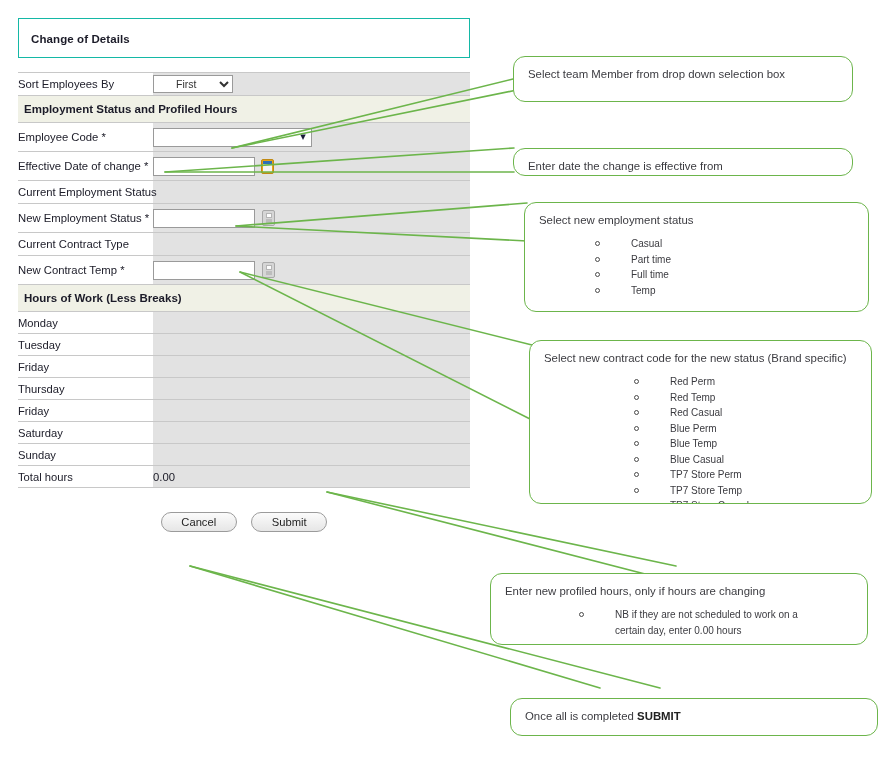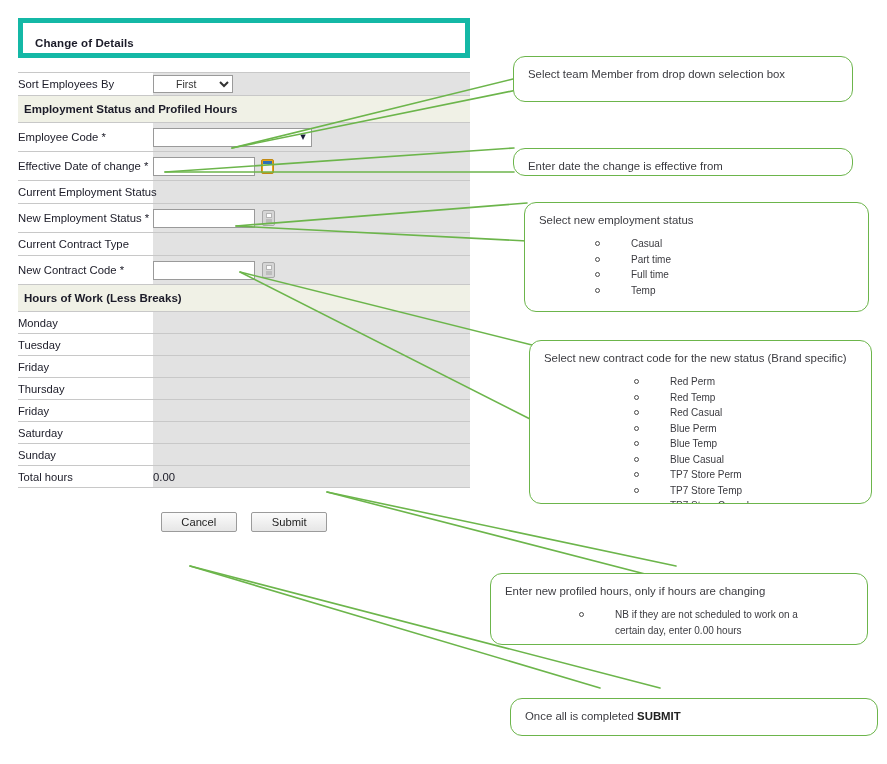--- a/index.html
+++ b/index.html
@@ -13,21 +13,21 @@
   }
   #root{position:absolute;left:0;top:0;width:887px;height:764px;}
 
   
   #leaders{position:absolute;left:0;top:0;width:887px;height:764px;pointer-events:none;z-index:5;}
 
   
   .form-wrap{position:absolute;left:18px;top:18px;width:452px;z-index:2;}
 
   .panel-title{
-    border:5px solid #14b8a6;
+    border:1px solid #14b8a6;
     background:#ffffff;
     height:40px;
     line-height:40px;
     padding-left:12px;
     font-size:11.5px;
     font-weight:bold;
     color:#1b1b28;
     box-sizing:border-box;
     letter-spacing:.1px;
   }
@@ -123,21 +123,21 @@
   .btn{
     display:inline-block;
     min-width:52px;
     padding:3px 11px;
     margin:0 5px;
     font-size:11.2px;
     font-family:"Liberation Sans", sans-serif;
     color:#1f1f1f;
     background:linear-gradient(#fbfbfb,#e6e6e6);
     border:1px solid #9b9b9b;
-    border-radius:2px;
+    border-radius:10px;
     text-align:center;
     cursor:default;
   }
 
   
   .callout{
     position:absolute;
     background:#ffffff;
     border:1.6px solid #6cb54b;
     border-radius:12px;
@@ -258,21 +258,21 @@
           </span>
         </td>
       </tr>
 
       <tr>
         <td class="lbl">Current Contract Type</td>
         <td class="val"></td>
       </tr>
 
       <tr class="tallrow">
-        <td class="lbl">New Contract Code *</td>
+        <td class="lbl">New Contract Temp *</td>
         <td class="val">
           <span class="txtbox w-med"></span>
           <span class="pick-btn">
             <span class="pk"></span>
             <span class="pk2"></span>
           </span>
         </td>
       </tr>
 
       <tr class="sect">

